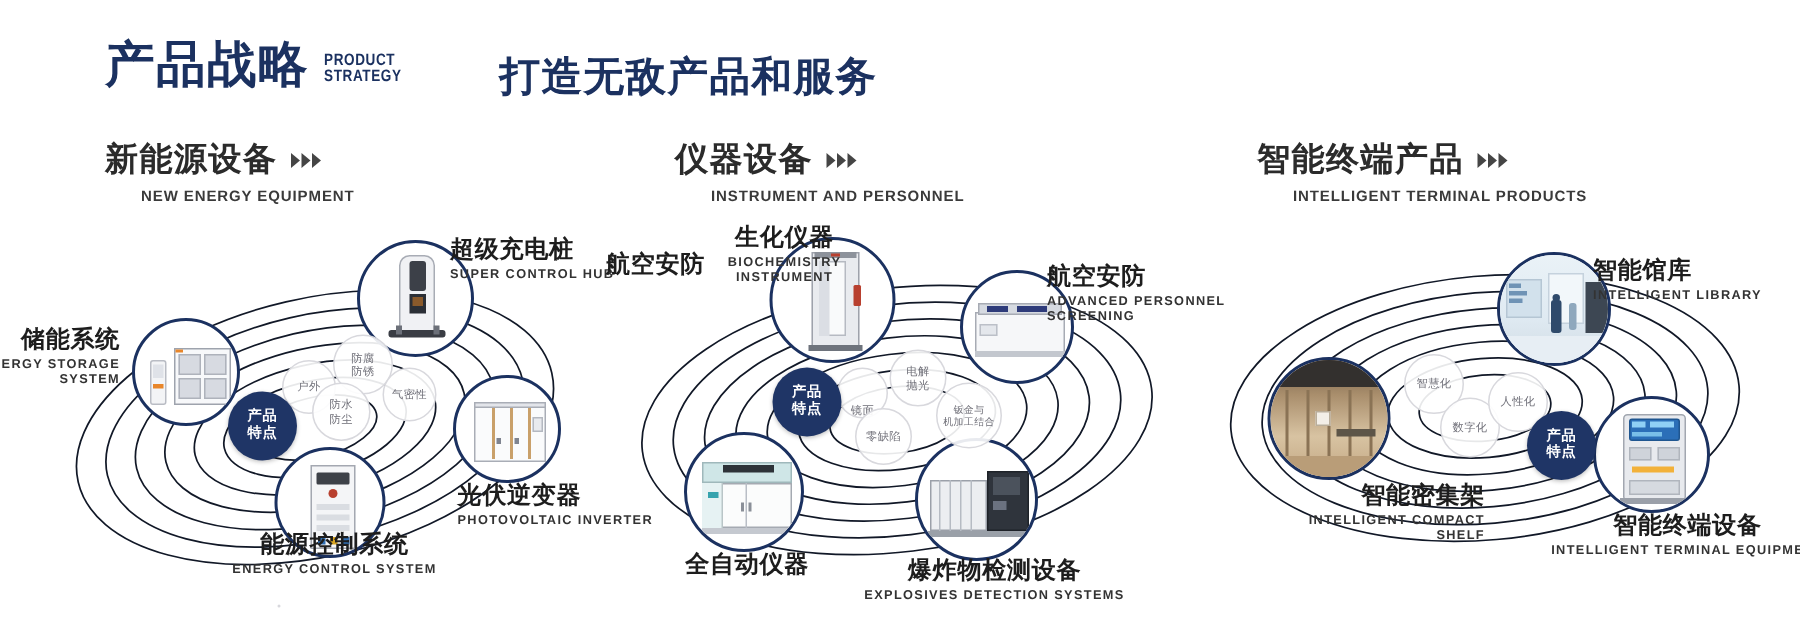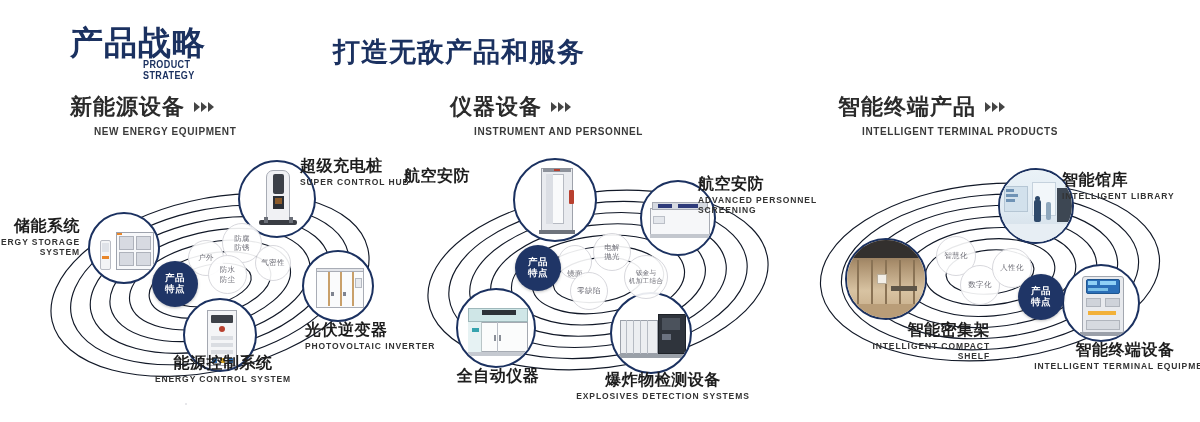--- a/index.html
+++ b/index.html
@@ -7,21 +7,21 @@
   body{
     width:1200px;height:422px;
     background:#ffffff;
     font-family:"Liberation Sans","DejaVu Sans",sans-serif;
     overflow:hidden;position:relative;
     -webkit-font-smoothing:antialiased;
   }
   .page{position:absolute;inset:0;}
 
   
-  .header{position:absolute;left:70px;top:26px;display:flex;align-items:flex-end;gap:0;flex-direction:column;}
+  .header{position:absolute;left:70px;top:26px;display:flex;align-items:flex-end;gap:0;}
   .brand-cn{
     font-size:33px;font-weight:bold;color:#1b3160;
     letter-spacing:1px;line-height:1;font-family:"DejaVu Sans",sans-serif;
   }
   .brand-en{
     margin-left:10px;margin-bottom:2px;
     color:#1b3160;font-weight:bold;font-size:11px;line-height:11px;
     letter-spacing:.5px;transform:scaleX(.82);transform-origin:left bottom;
     font-family:"Liberation Sans",sans-serif;
   }
@@ -288,20 +288,27 @@
         <div class="m" style="left:28px;top:8px;width:28px;height:4px;background:#8d929b;"></div>
         <div class="m" style="left:39px;top:9px;width:6px;height:2px;background:#b8402f;"></div>
         <div class="m" style="left:54px;top:30px;width:5px;height:14px;background:#b8402f;border-radius:1px;"></div>
         <div class="m" style="left:24px;top:70px;width:36px;height:4px;background:#6e737c;"></div>
       </div>
     </div>
 
     <div class="node-label ralign" style="left:-60px;top:18px;width:132px;">
       <div class="cn">航空安防</div>
     </div>
+    <div class="node-label calign" style="left:60px;top:0px;width:130px;">
+      <div class="cn">生化仪器</div>
+      <div class="en">
+        <span>BIOCHEMISTRY</span><br>
+        <span>INSTRUMENT</span>
+      </div>
+    </div>
 
     <div class="node" style="left:242px;top:30px;width:76px;height:76px;">
       <div class="art">
         <div class="m" style="left:8px;top:26px;width:60px;height:30px;background:#f6f7f9;border:1px solid #a7abb4;"></div>
         <div class="m" style="left:10px;top:20px;width:56px;height:8px;background:#d6dae1;border:1px solid #a7abb4;"></div>
         <div class="m" style="left:16px;top:22px;width:14px;height:4px;background:#2e3b7a;"></div>
         <div class="m" style="left:36px;top:22px;width:20px;height:4px;background:#2e3b7a;"></div>
         <div class="m" style="left:11px;top:34px;width:12px;height:8px;background:#e4e7ec;border:1px solid #bcc0c8;"></div>
         <div class="m" style="left:8px;top:52px;width:60px;height:4px;background:#c3c7ce;"></div>
       </div>

